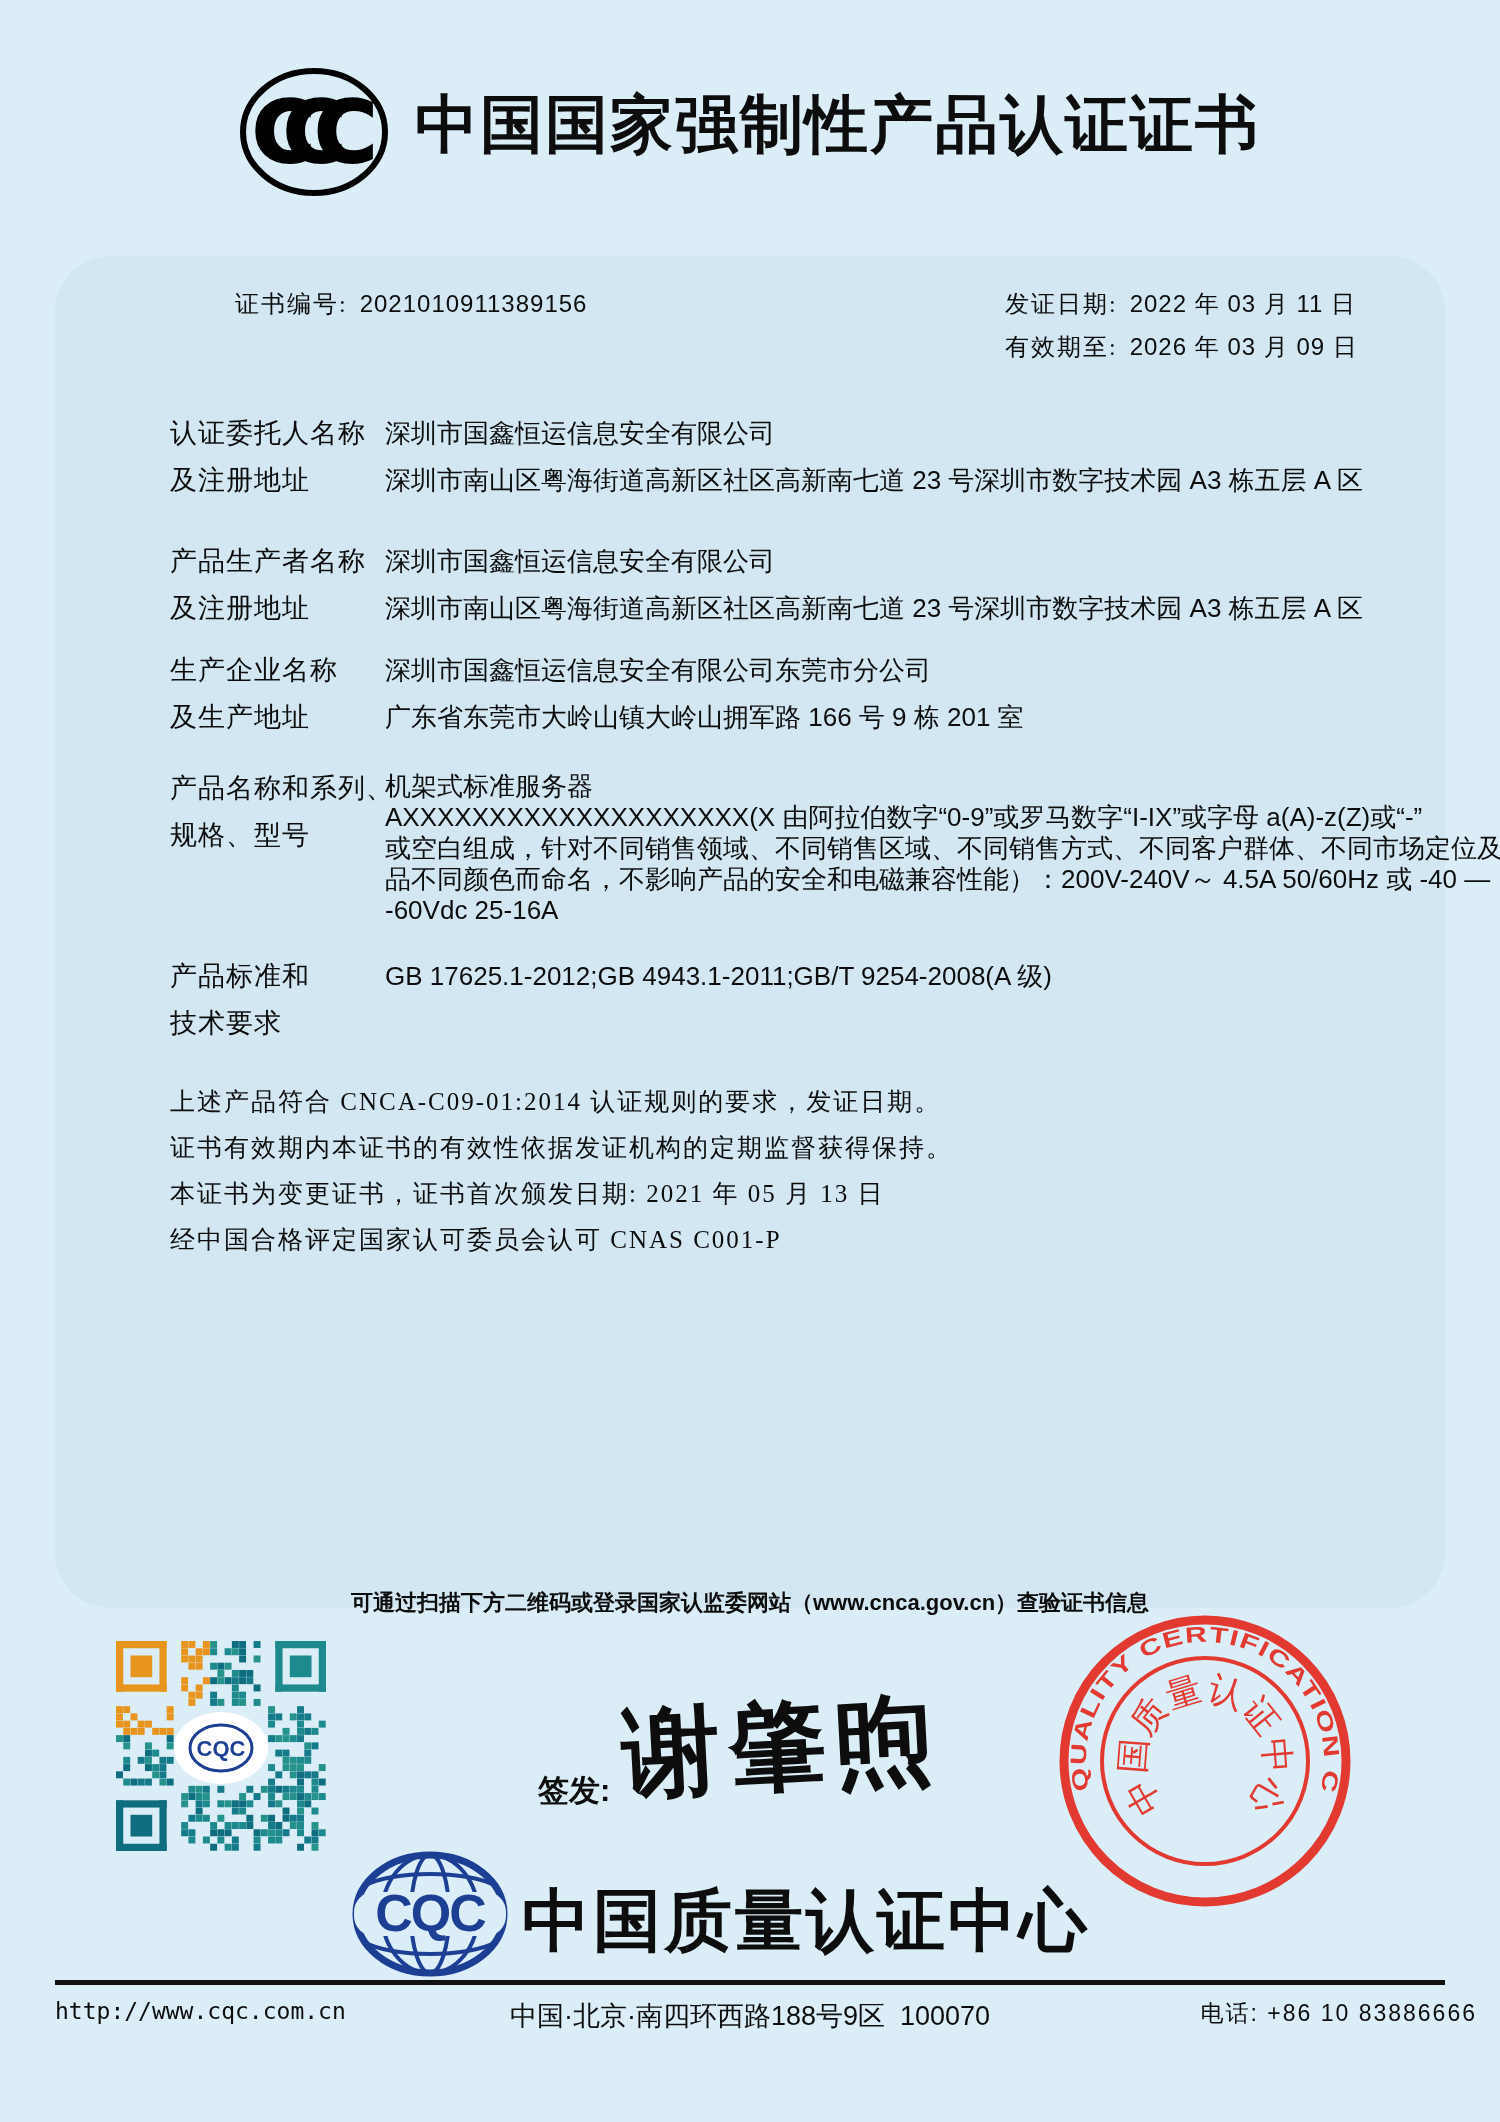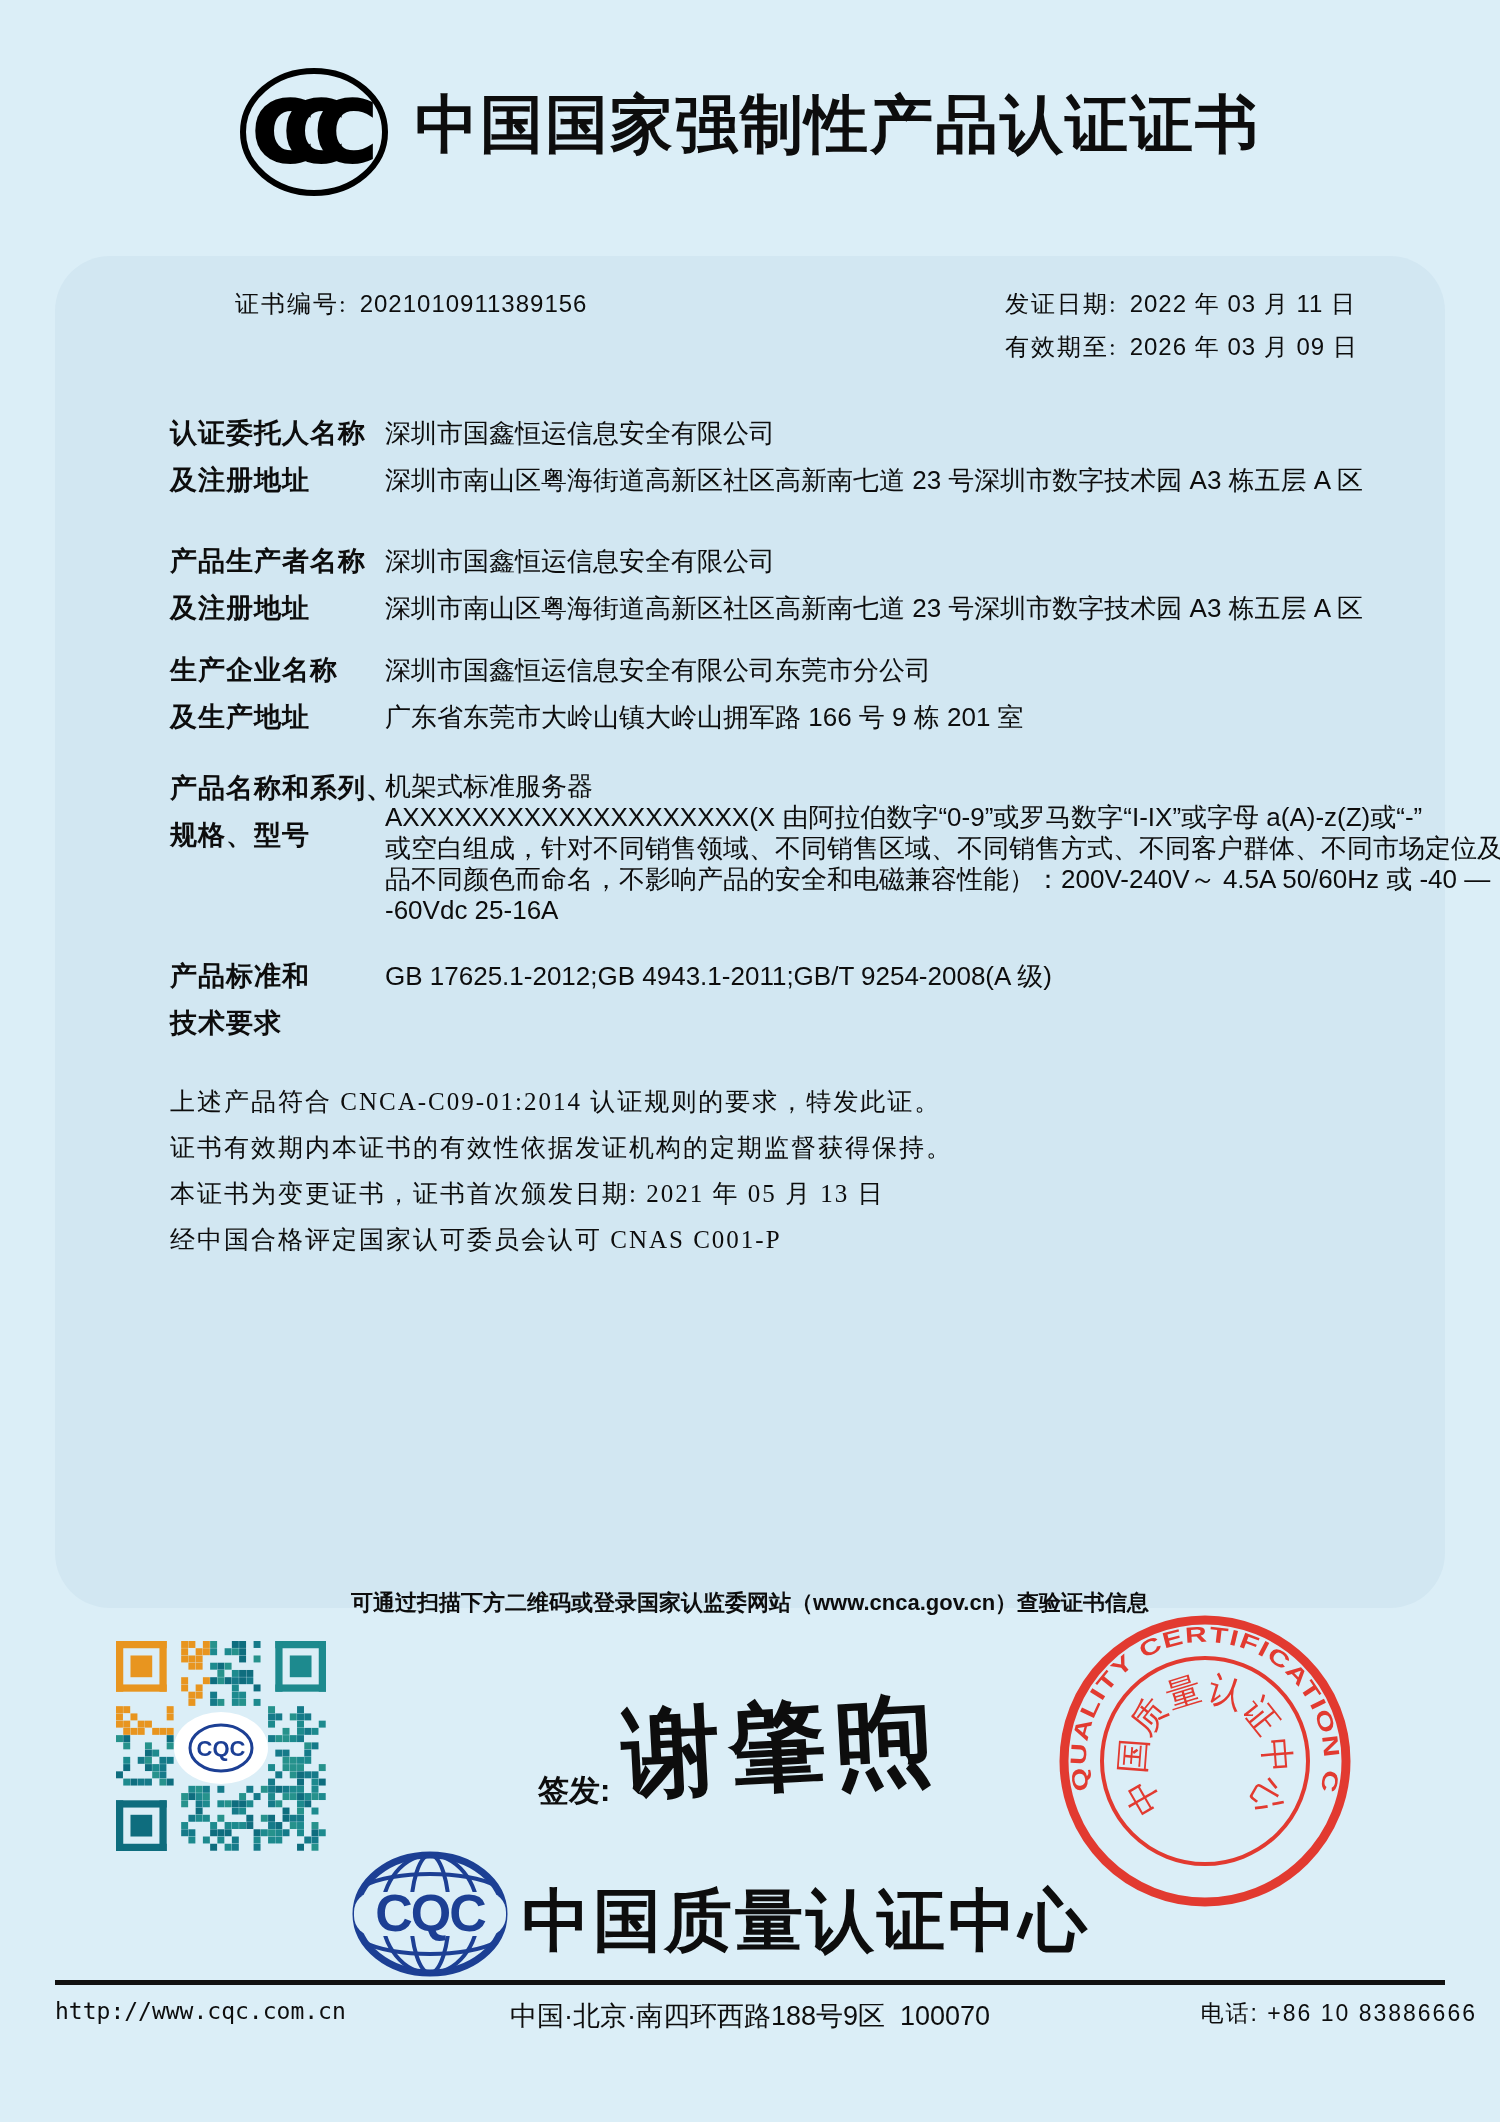--- a/index.html
+++ b/index.html
@@ -12,21 +12,21 @@
   
   .panel{left:55px;top:256px;width:1390px;height:1352px;background:#d2e7f2;border-radius:55px;}
   
   .meta{font-size:24px;white-space:nowrap;}
   .certno{left:235px;top:288px;}
   .issue{left:1005px;top:288px;}
   .valid{left:1005px;top:331px;}
   .klabel{font-family:"Liberation Serif",serif;font-weight:400;letter-spacing:2px;margin-right:12px;}
   .kval{letter-spacing:1px;}
   
-  .fl{left:170px;font-size:27px;font-weight:700;white-space:nowrap;letter-spacing:1px;}
+  .fl{left:170px;font-size:27px;font-weight:400;white-space:nowrap;letter-spacing:1px;}
   .fv{left:385px;font-size:26px;white-space:nowrap;}
   .pre{white-space:pre;}
   
   .stmt{left:170px;font-family:"Liberation Serif",serif;font-size:25px;letter-spacing:2px;white-space:nowrap;}
   
   .qrnote{left:55px;top:1588px;width:1390px;text-align:center;font-size:22px;font-weight:600;}
   
   .qr{left:116px;top:1641px;width:210px;height:215px;}
   .signlabel{left:538px;top:1770px;font-size:31px;font-weight:700;}
   .sig{left:622px;top:1682px;font-size:98px;font-weight:700;letter-spacing:8px;
@@ -82,21 +82,21 @@
   <div class="abs fv pre" style="top:771px;line-height:31px">机架式标准服务器
 AXXXXXXXXXXXXXXXXXXXX(X 由阿拉伯数字“0-9”或罗马数字“I-IX”或字母 a(A)-z(Z)或“-”
 或空白组成，针对不同销售领域、不同销售区域、不同销售方式、不同客户群体、不同市场定位及产
 品不同颜色而命名，不影响产品的安全和电磁兼容性能）：200V-240V～ 4.5A 50/60Hz 或 -40 —
 -60Vdc 25-16A</div>
 
   <div class="abs fl" style="top:958px">产品标准和</div>
   <div class="abs fl" style="top:1005px">技术要求</div>
   <div class="abs fv" style="top:959px">GB 17625.1-2012;GB 4943.1-2011;GB/T 9254-2008(A 级)</div>
 
-  <div class="abs stmt" style="top:1085px">上述产品符合 CNCA-C09-01:2014 认证规则的要求，特发此证。</div>
+  <div class="abs stmt" style="top:1085px">上述产品符合 CNCA-C09-01:2014 认证规则的要求，发证日期。</div>
   <div class="abs stmt" style="top:1131px">证书有效期内本证书的有效性依据发证机构的定期监督获得保持。</div>
   <div class="abs stmt" style="top:1177px">本证书为变更证书，证书首次颁发日期: 2021 年 05 月 13 日</div>
   <div class="abs stmt" style="top:1223px">经中国合格评定国家认可委员会认可 CNAS C001-P</div>
 
   <div class="abs qrnote">可通过扫描下方二维码或登录国家认监委网站（www.cnca.gov.cn）查验证书信息</div>
 
   <svg id="qr-svg" class="abs qr" width="210" height="215" viewBox="0 0 210 215">
     <rect x="65.17241379310344" y="0" width="6.951724137931034" height="6.951724137931034" fill="#e8951f"></rect>
       <rect x="72.41379310344827" y="0" width="6.951724137931034" height="6.951724137931034" fill="#e8951f"></rect>
       <rect x="86.89655172413794" y="0" width="6.951724137931034" height="6.951724137931034" fill="#e8951f"></rect>

